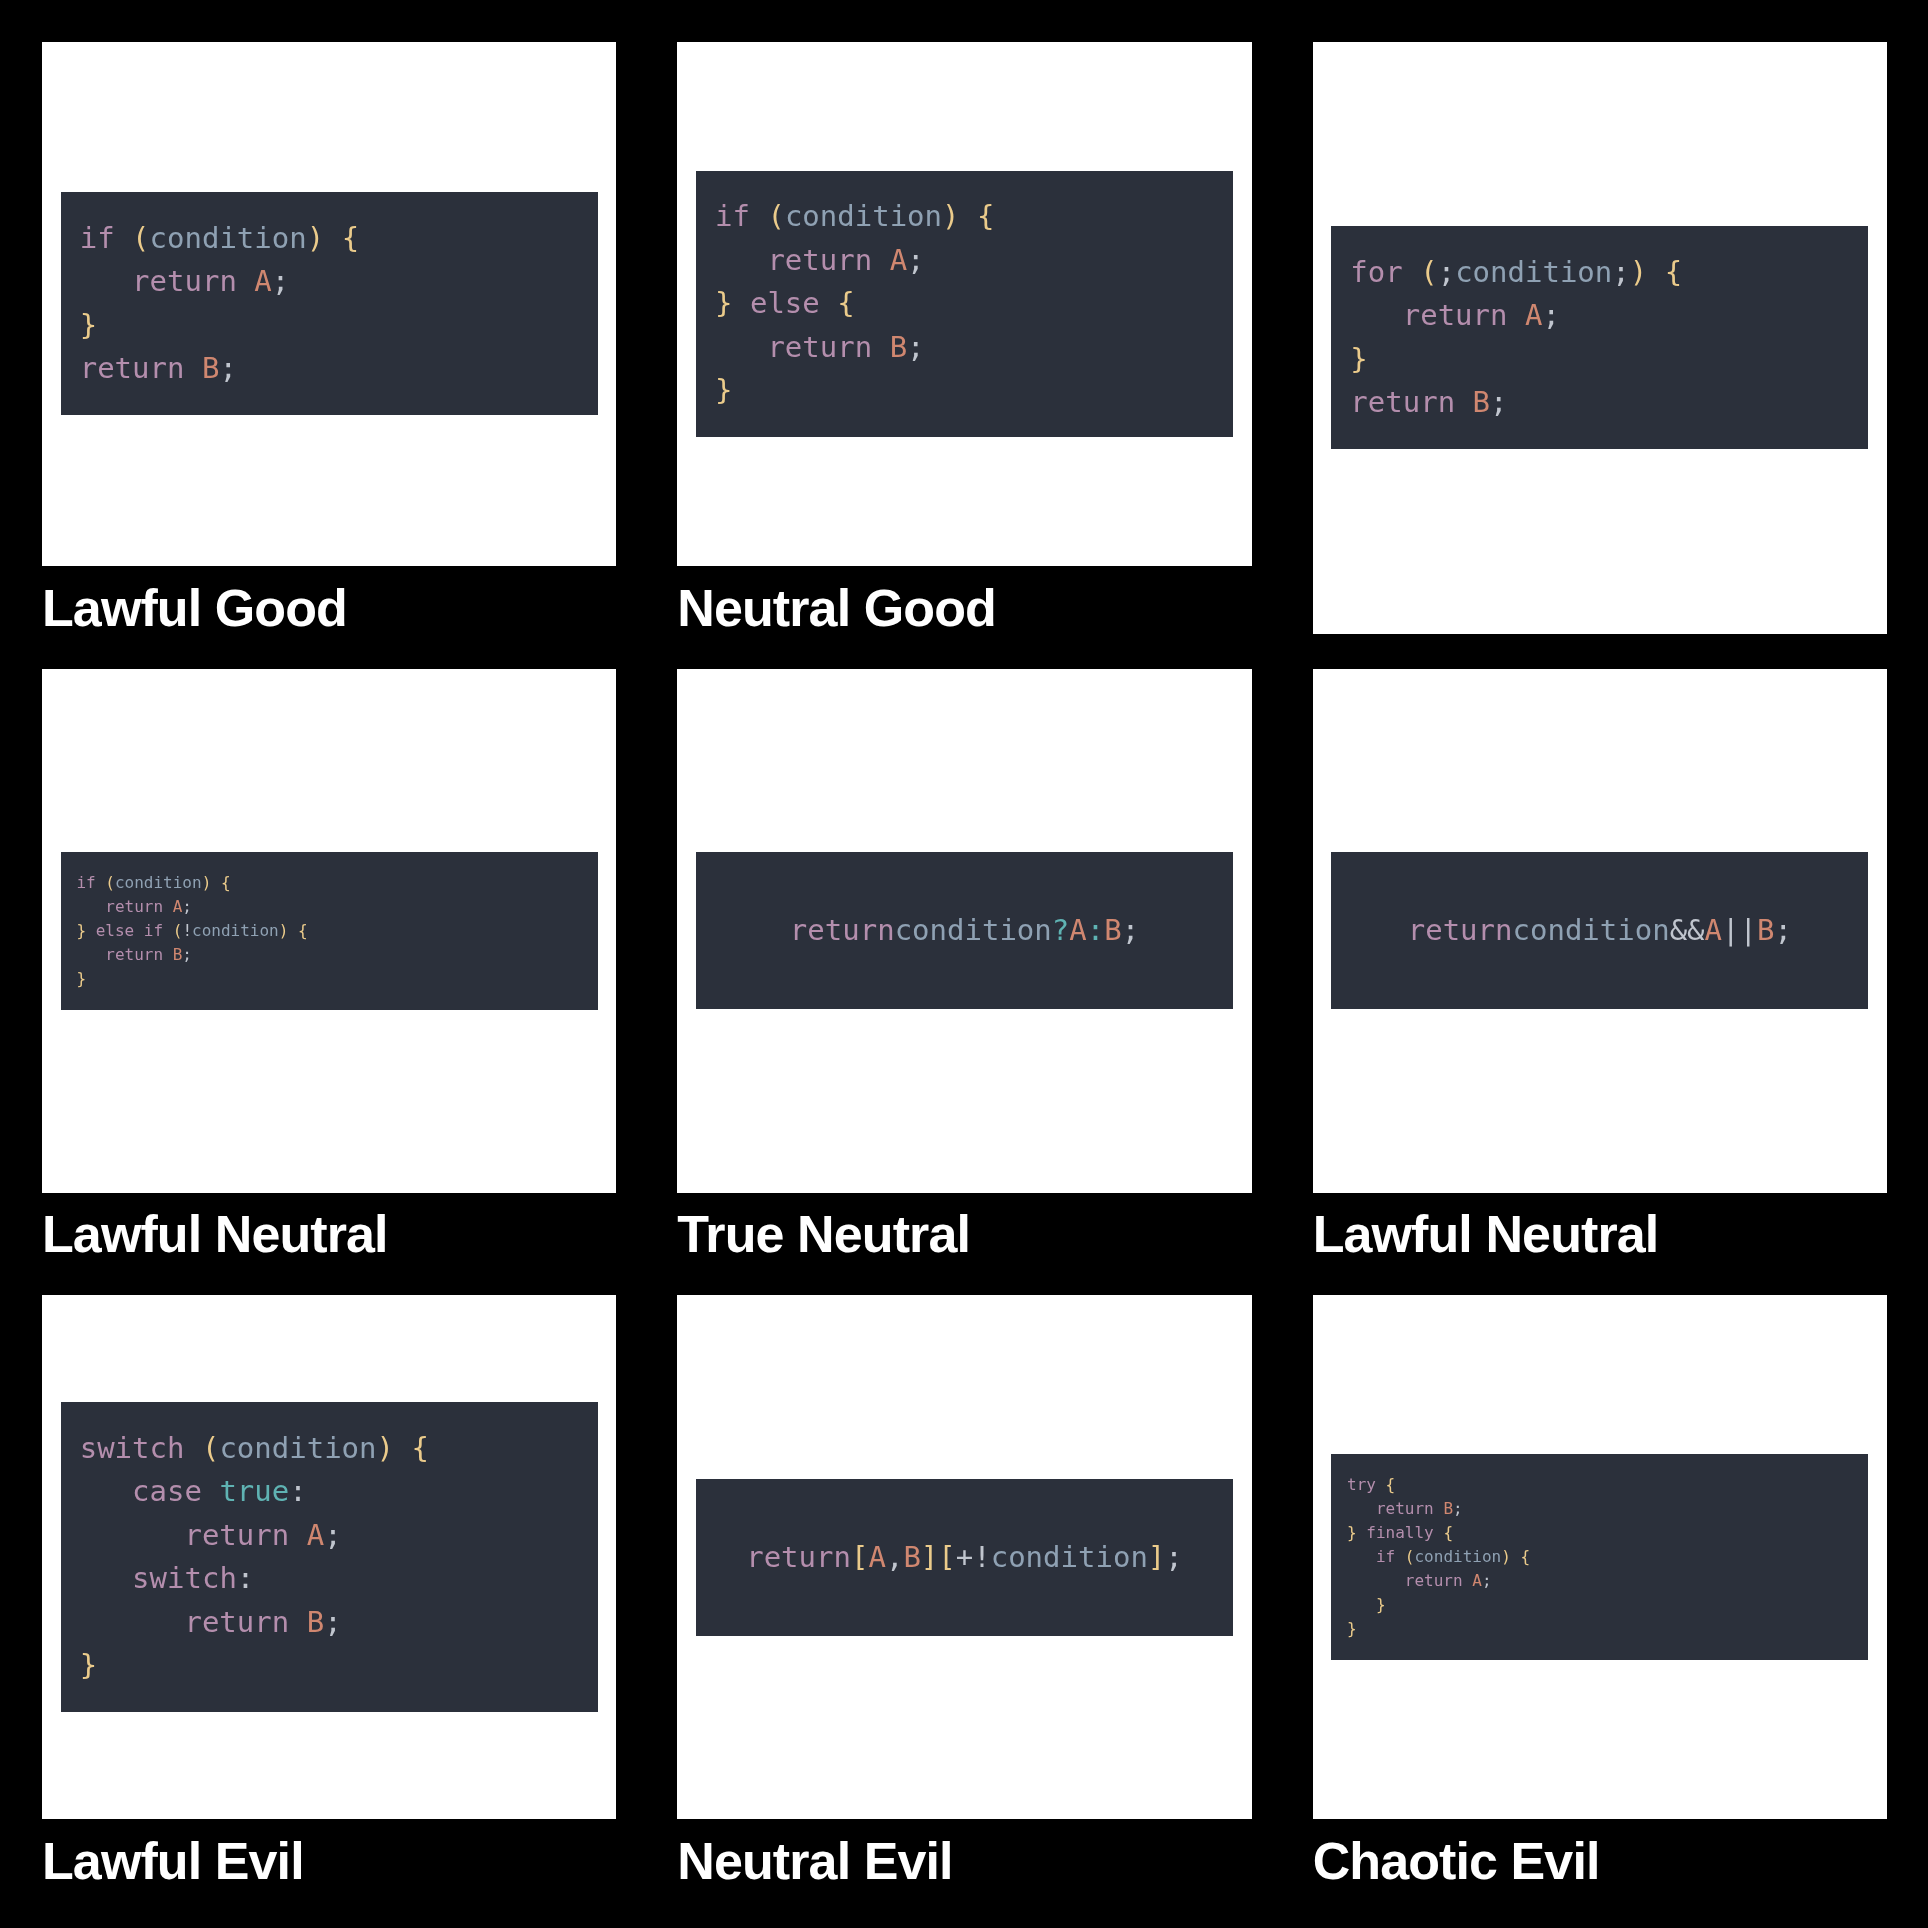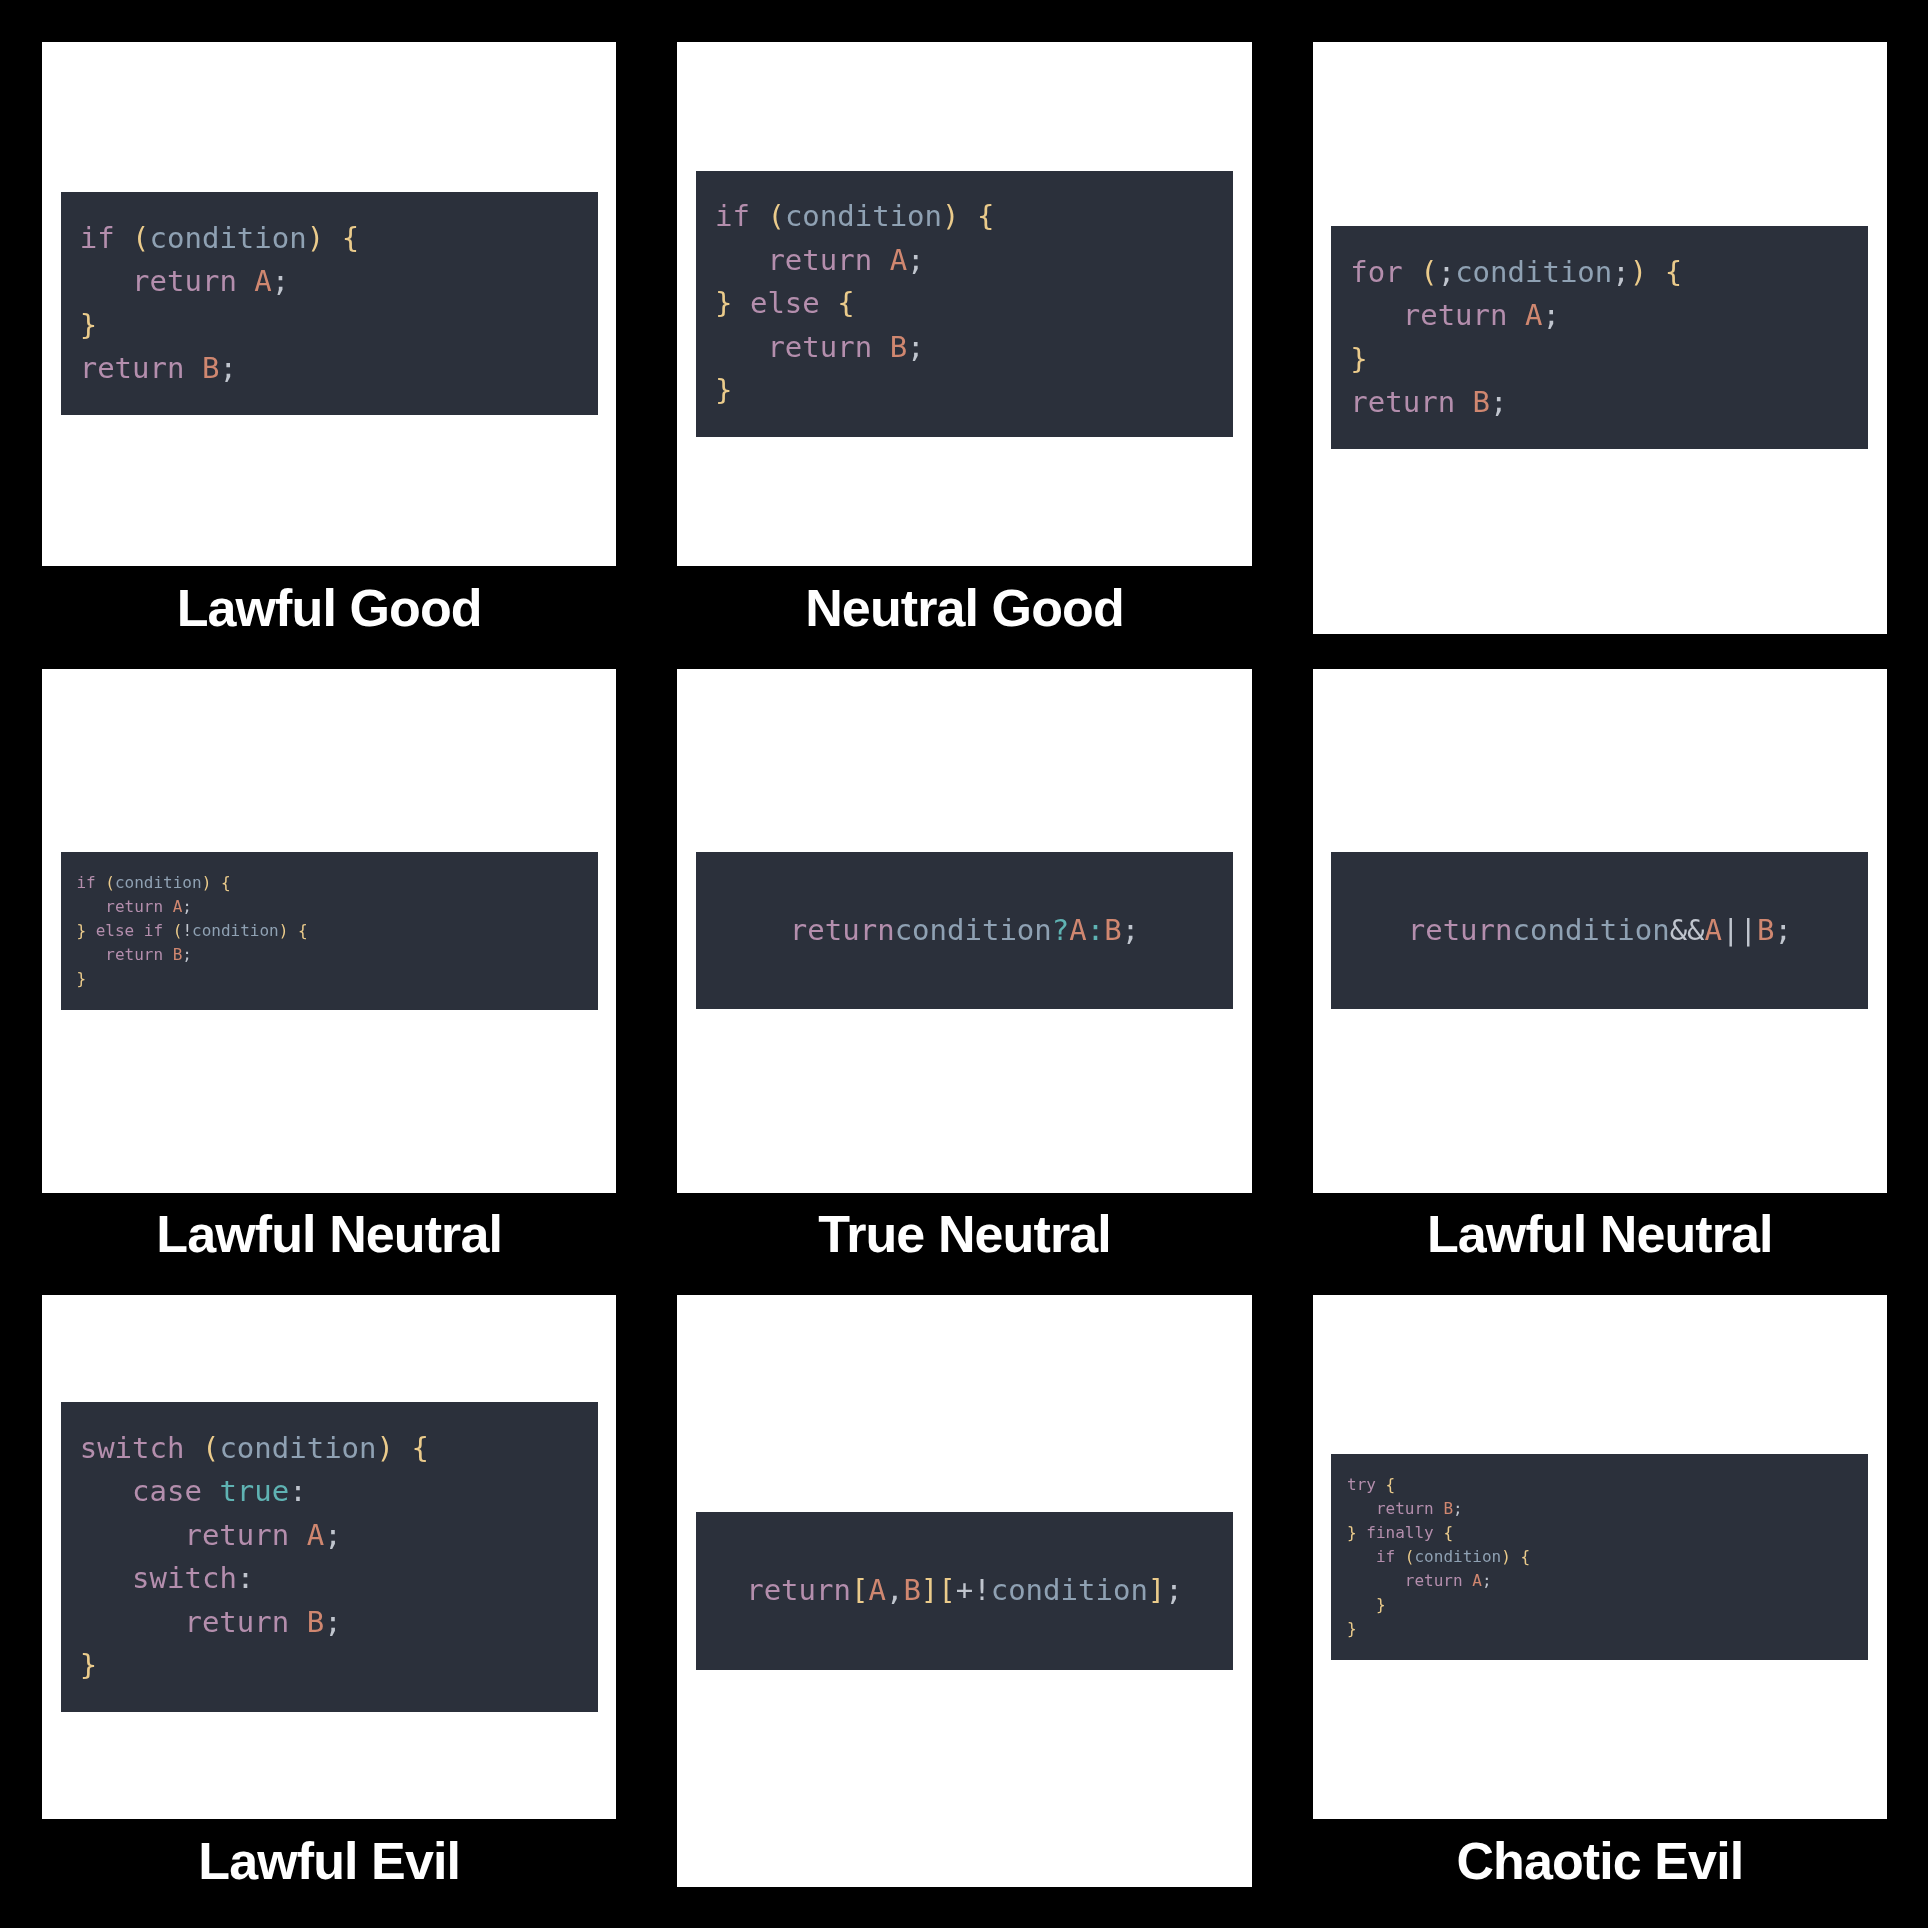--- a/index.html
+++ b/index.html
@@ -68,21 +68,20 @@
     white-space: nowrap;
     display: flex;
     justify-content: center;
     align-items: center;
   }
   .caption {
     color: var(--caption);
     font-family: "Arial Black", "Arial Bold", Gadget, sans-serif;
     font-weight: 900;
     font-size: 52px;
-    text-align: center;
     letter-spacing: -0.9px;
     margin-top: 15.7px;
     line-height: 1;
   }
   .kw { color: var(--kw); }
   .id { color: var(--id); }
   .vr { color: var(--var); }
   .br { color: var(--brace); }
   .pn { color: var(--punct); }
   .bl { color: var(--bool); }
@@ -195,20 +194,21 @@
           <span class="pn">, </span>
           <span class="vr">B</span>
           <span class="br">]</span>
           <span class="br">[</span>
           <span class="pn">+!</span>
           <span class="id">condition</span>
           <span class="br">]</span>
           <span class="pn">;</span>
         </div>
     </div>
+    <div class="caption">Neutral Evil</div>
   </div>
 
   <div class="cell">
     <div class="panel">
       <div class="codebox small"><span class="kw">try</span><span class="pn"> </span><span class="br">{</span>
 <span class="pn">   </span><span class="kw">return</span><span class="pn"> </span><span class="vr">B</span><span class="pn">;</span>
 <span class="br">}</span><span class="pn"> </span><span class="kw">finally</span><span class="pn"> </span><span class="br">{</span>
 <span class="pn">   </span><span class="kw">if</span><span class="pn"> </span><span class="br">(</span><span class="id">condition</span><span class="br">)</span><span class="pn"> </span><span class="br">{</span>
 <span class="pn">      </span><span class="kw">return</span><span class="pn"> </span><span class="vr">A</span><span class="pn">;</span>
 <span class="pn">   </span><span class="br">}</span>

